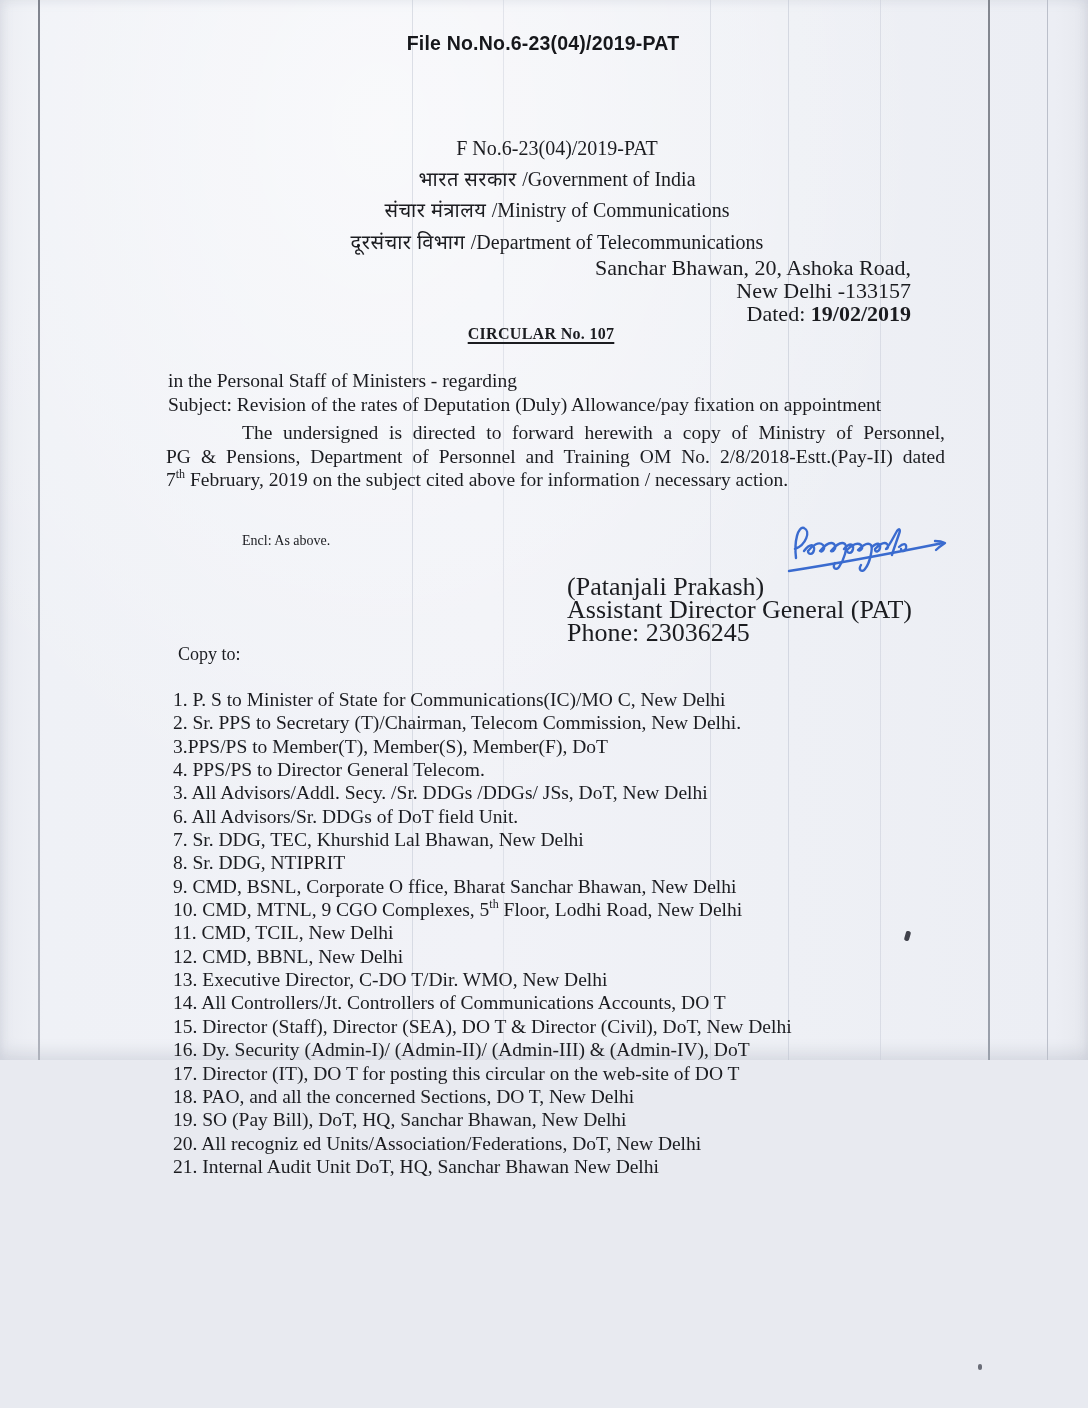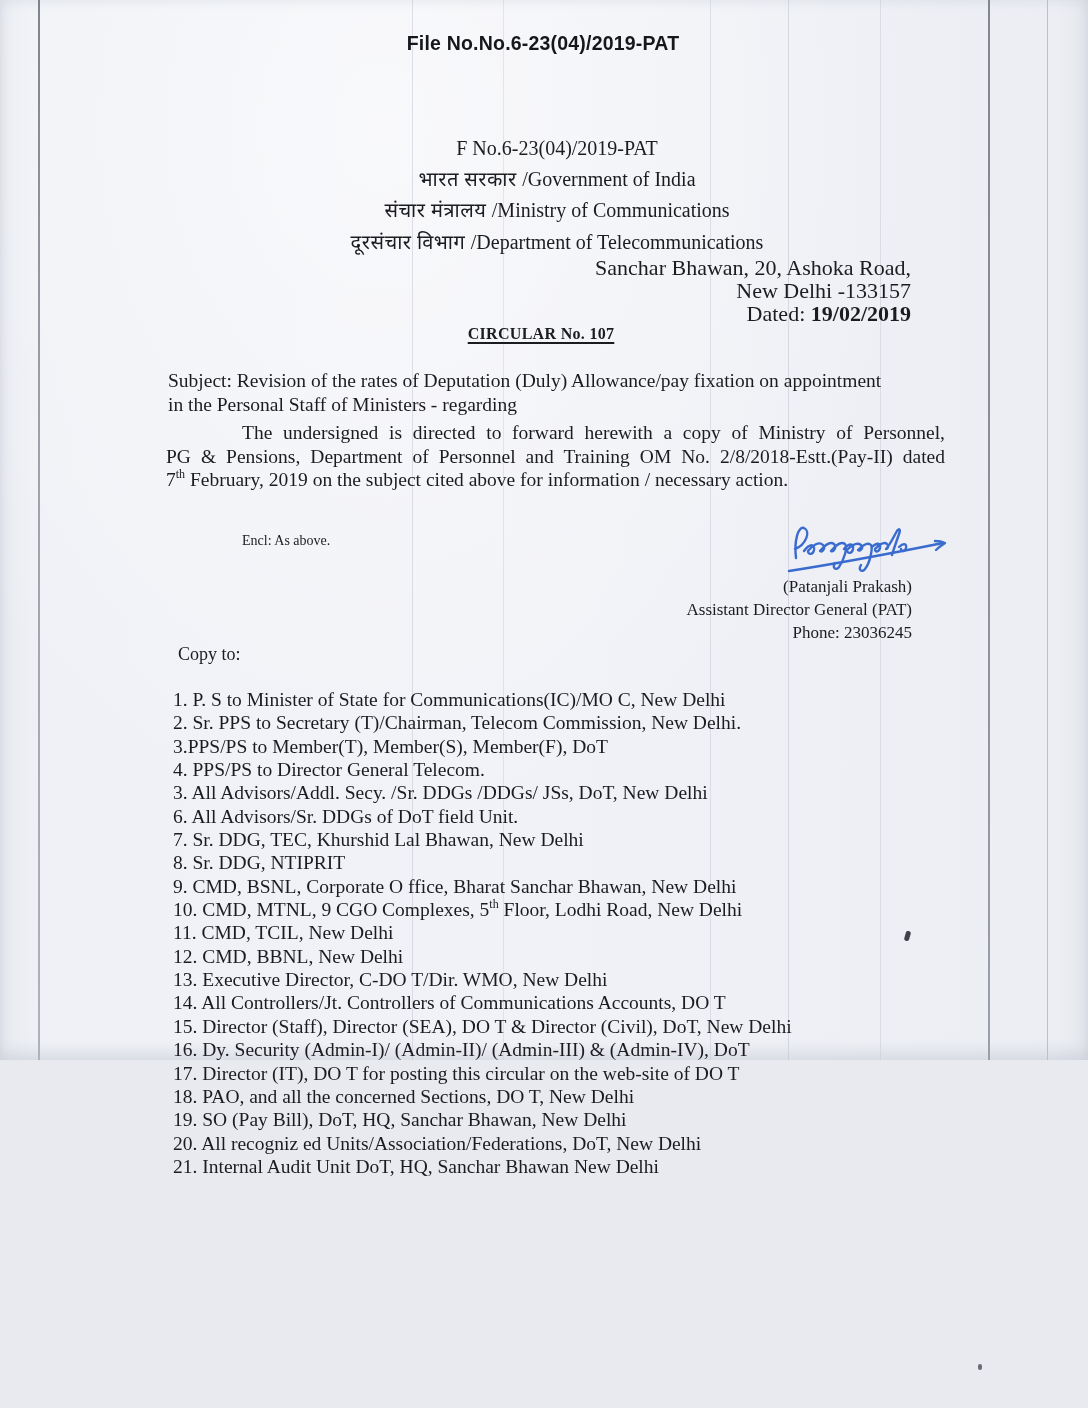--- a/index.html
+++ b/index.html
@@ -45,21 +45,21 @@
     font-weight:bold;font-size:16px;letter-spacing:.3px;
     text-decoration:underline;text-underline-offset:3px;text-decoration-thickness:2px;
   }
   .subject{top:369px;left:168px;width:740px;font-size:19.5px;line-height:24px;}
   .para{top:421px;left:166px;width:779px;font-size:19.5px;line-height:23.6px;}
   .para .j{text-align:justify;text-align-last:justify;}
   .para .indent{text-indent:76px;}
   sup{font-size:12px;line-height:0;position:relative;top:-1px;}
   .encl{top:533px;left:242px;font-size:14px;}
   .sig-script{top:518px;left:783px;width:172px;height:60px;}
-  .sig-block{top:575px;right:176px;text-align:right;font-size:17px;line-height:23.2px;margin-left:26px;}
+  .sig-block{top:575px;right:176px;font-size:26px;line-height:23.2px;margin-left:26px;}
   .copy-to{top:644px;left:178px;font-size:18px;}
   .copy-list{top:688px;left:173px;width:800px;font-size:19.5px;}
   .copy-item{line-height:23.35px;white-space:nowrap;}
 </style>
 </head>
 <body>
 
 <div id="paper">
 
   <div class="fold f38"></div>
@@ -92,22 +92,22 @@
     <div>Sanchar Bhawan, 20, Ashoka Road,</div>
     <div>New Delhi -133157</div>
     <div>
       <span>Dated: </span><b>19/02/2019</b>
     </div>
   </div>
 
   <div class="abs circular-title">CIRCULAR No. 107</div>
 
   <div class="abs subject">
+    <div>in  the Personal Staff of Ministers - regarding</div>
     <div>Subject: Revision of the rates of Deputation (Duly) Allowance/pay fixation on appointment</div>
-    <div>in  the Personal Staff of Ministers - regarding</div>
   </div>
 
   <div class="abs para">
     <div class="j indent">The undersigned is directed to forward herewith a copy of Ministry of Personnel,</div>
     <div class="j">PG &amp; Pensions, Department of Personnel and Training OM No. 2/8/2018-Estt.(Pay-II) dated</div>
     <div><span>7</span><sup>th</sup><span>  February, 2019 on the subject cited above for information / necessary action.</span></div>
   </div>
 
   <div class="abs encl">Encl: As above.</div>
 

